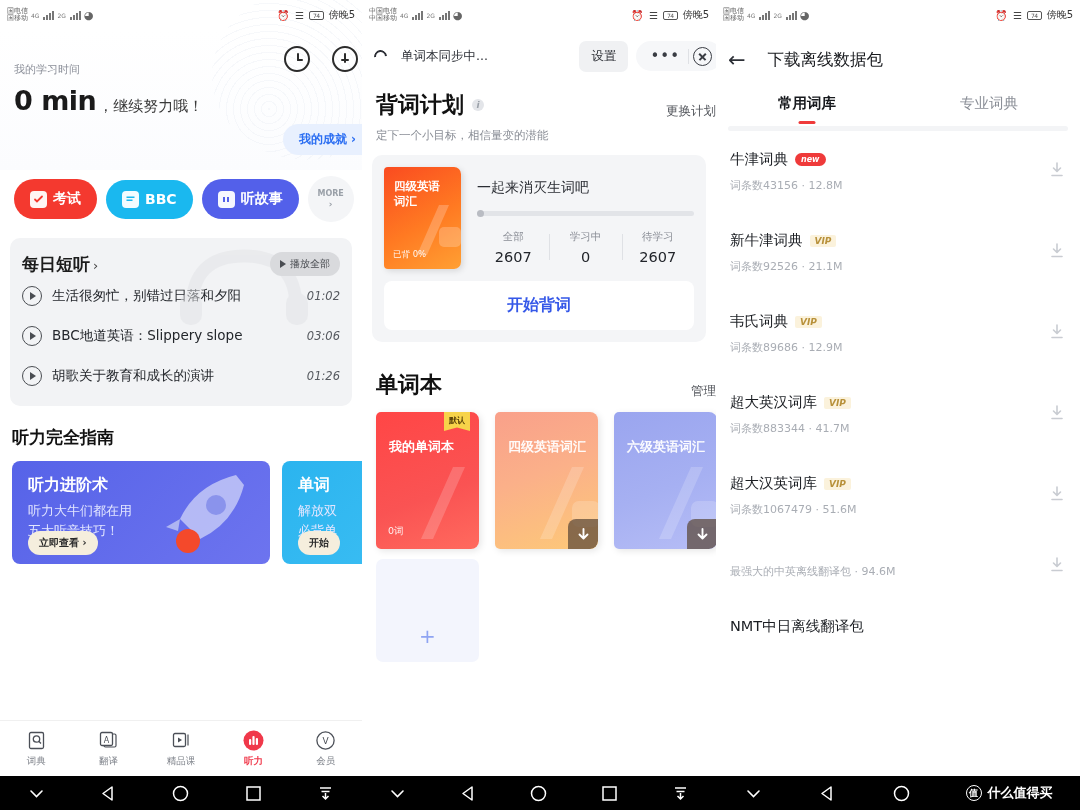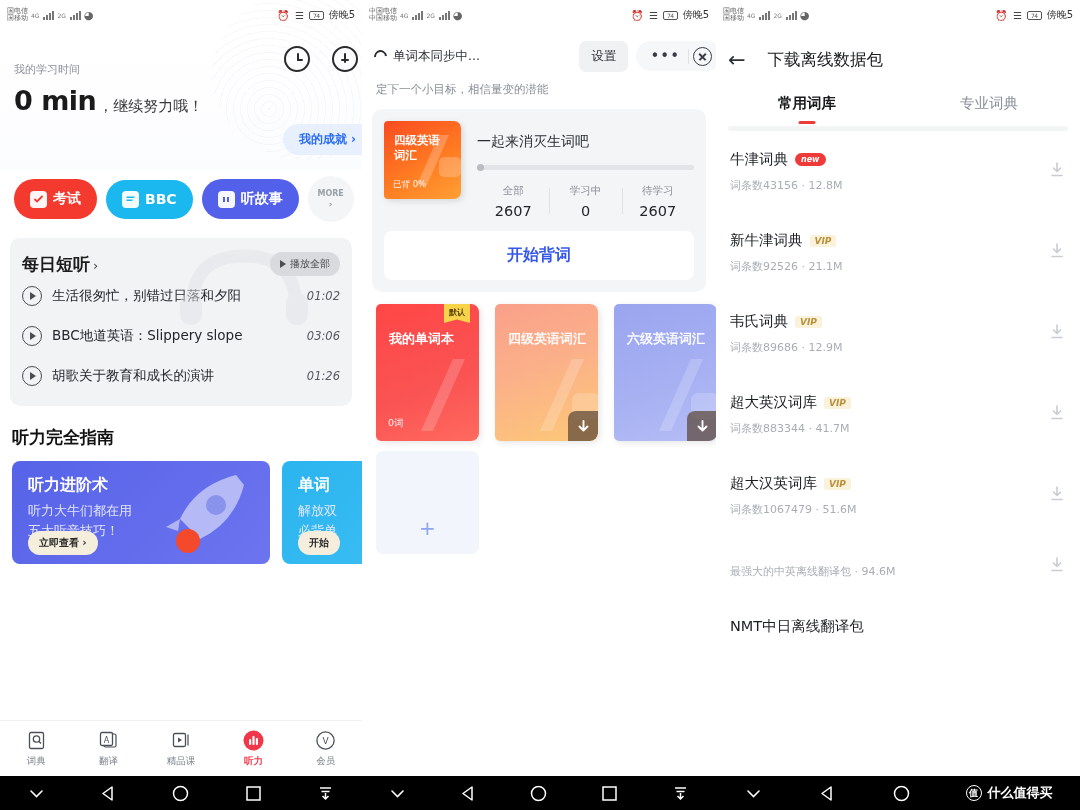--- a/index.html
+++ b/index.html
@@ -105,41 +105,41 @@
     position: absolute; bottom: 34px; left: 0; width: 100%; height: 56px; background: #fff;
     display: flex; align-items: center; border-top: 1px solid #f0f0f0;
   }
   .tab { flex: 1; display: flex; flex-direction: column; align-items: center; gap: 4px; }
   .tab-lbl { font-size: 9.5px; color: #7d8189; }
   .tab.active .tab-lbl { color: #f0384a; font-weight: bold; }
   .tab-ico { height: 21px; display: flex; align-items: center; justify-content: center; }
 
   
   .s2-top { display: flex; align-items: center; justify-content: space-between; padding: 8px 0 0 12px; height: 44px; }
-  .sync { display: flex; align-items: center; gap: 6px; font-size: 12.5px; color: #2c2f36; }
+  .sync { display: flex; align-items: center; gap: 14px; font-size: 12.5px; color: #2c2f36; }
   .spinner { width: 13px; height: 13px; border: 2px solid #2c2f36; border-right-color: transparent; border-bottom-color: transparent; border-radius: 50%; transform: rotate(40deg); }
   .s2-actions { display: flex; align-items: center; gap: 8px; }
   .btn-set { background: #f0f1f3; color: #303339; font-size: 12.5px; padding: 7px 12px; border-radius: 7px; }
   .pill2 { background: #f6f7f9; border-radius: 17px; display: flex; align-items: center; height: 30px; padding: 0 6px; margin-right: -6px; }
   .dots { font-size: 15px; color: #3a3d44; letter-spacing: 1px; padding: 0 8px; line-height: 0.6; }
   .vdiv { width: 1px; height: 15px; background: #dfe1e5; }
   .xcirc { width: 19px; height: 19px; border: 1.6px solid #3a3d44; border-radius: 50%; margin: 0 4px; position: relative; }
   .xcirc::before, .xcirc::after { content:""; position:absolute; left:3.5px; top:8px; width:9px; height:1.6px; background:#3a3d44; }
   .xcirc::before { transform: rotate(45deg); } .xcirc::after { transform: rotate(-45deg); }
 
   .plan-h { display: flex; align-items: flex-end; justify-content: space-between; padding: 16px 0 0 14px; }
   .plan-title { font-size: 22px; font-weight: bold; color: #111; display: flex; align-items: center; gap: 8px; }
   .info-i { width: 12px; height: 12px; border-radius: 50%; background: #e3e5e9; color: #9aa0a8; font-size: 9px; text-align: center; line-height: 12px; font-style: italic; }
   .plan-change { font-size: 12.5px; color: #53565c; white-space: nowrap; }
   .plan-sub { font-size: 11.5px; color: #8a8e96; padding: 8px 0 0 14px; }
 
   .plan-card { margin: 12px 10px 0 10px; background: #f4f5f7; border-radius: 10px; padding: 12px; }
   .plan-inner { display: flex; gap: 16px; }
   .book {
-    width: 77px; height: 78px; border-radius: 4px 7px 7px 4px; position: relative; overflow: hidden;
+    width: 77px; height: 102px; border-radius: 4px 7px 7px 4px; position: relative; overflow: hidden;
     background: linear-gradient(150deg,#fa4b20 0%, #ff7a22 55%, #ffa033 100%);
     box-shadow: 2px 2px 6px rgba(0,0,0,.12);
     flex: 0 0 auto;
   }
   .book .bk-t { font-size: 11.5px; font-weight: bold; color: #fff; padding: 12px 0 0 10px; line-height: 1.3; }
   .book .bk-b { position: absolute; left: 9px; bottom: 8px; font-size: 8.5px; color: rgba(255,255,255,.92); }
   .book .glyph { position: absolute; right: -6px; bottom: 10px; width: 58px; height: 58px; opacity: .22; }
   .plan-right { flex: 1; padding-top: 12px; }
   .plan-slogan { font-size: 14px; color: #2a2d33; }
   .prog { margin-top: 14px; height: 5px; background: #e2e4e8; border-radius: 3px; position: relative; }
@@ -461,20 +461,27 @@
       <div class="s2-actions">
         <div class="btn-set">设置</div>
         <div class="pill2">
           <span class="dots">•••</span>
           <span class="vdiv"></span>
           <span class="xcirc"></span>
         </div>
       </div>
     </div>
 
+    <div class="plan-h">
+      <div class="plan-title">
+        <span>背词计划</span>
+        <span class="info-i">i</span>
+      </div>
+      <div class="plan-change">更换计划</div>
+    </div>
     <div class="plan-sub">定下一个小目标，相信量变的潜能</div>
 
     <div class="plan-card">
       <div class="plan-inner">
         <div class="book">
           <svg class="glyph" viewBox="0 0 58 58">
               <path d="M8 54 L30 4 L40 4 L18 54 Z" fill="#fff"></path>
               <rect x="30" y="26" width="22" height="20" rx="5" fill="#fff"></rect>
             </svg>
           <div class="bk-t">四级英语<br>词汇</div>
@@ -497,20 +504,24 @@
             <div class="stat">
               <div class="st-l">待学习</div>
               <div class="st-v">2607</div>
             </div>
           </div>
         </div>
       </div>
       <div class="start-btn">开始背词</div>
     </div>
 
+    <div class="wb-h">
+      <div class="wb-title">单词本</div>
+      <div class="wb-manage">管理</div>
+    </div>
     <div class="wb-row">
       <div class="wbook wb1">
         <svg class="glyph2" viewBox="0 0 78 82">
             <path d="M10 78 L42 6 L54 6 L22 78 Z" fill="#fff"></path>
           </svg>
         <div class="badge-def">默认</div>
         <div class="t">我的单词本</div>
         <div class="cnt">0词</div>
       </div>
       <div class="wbook wb2">

